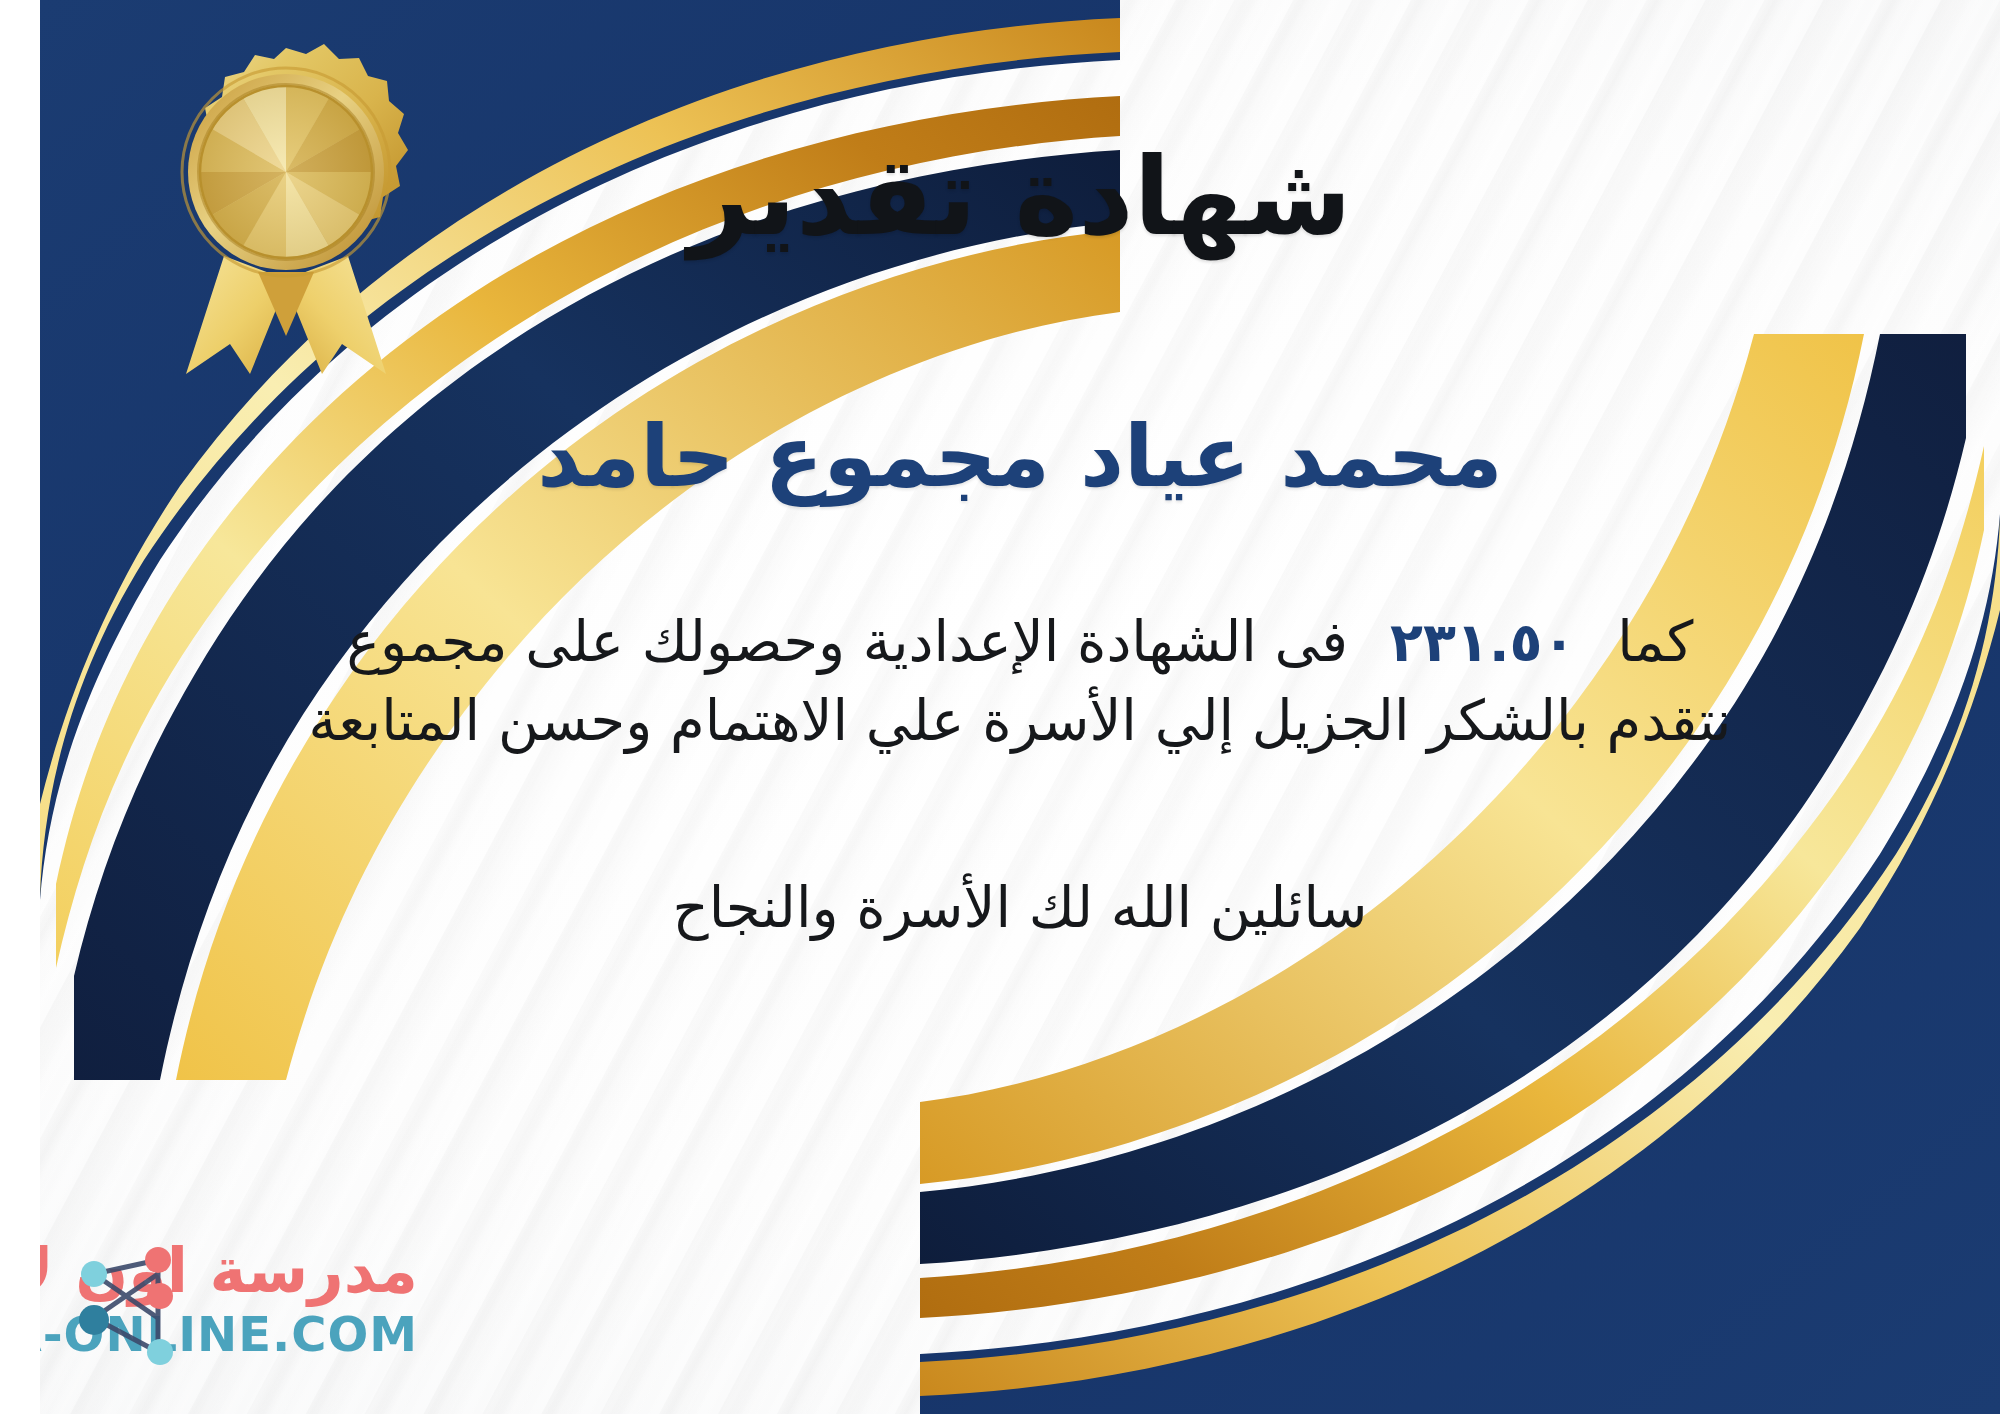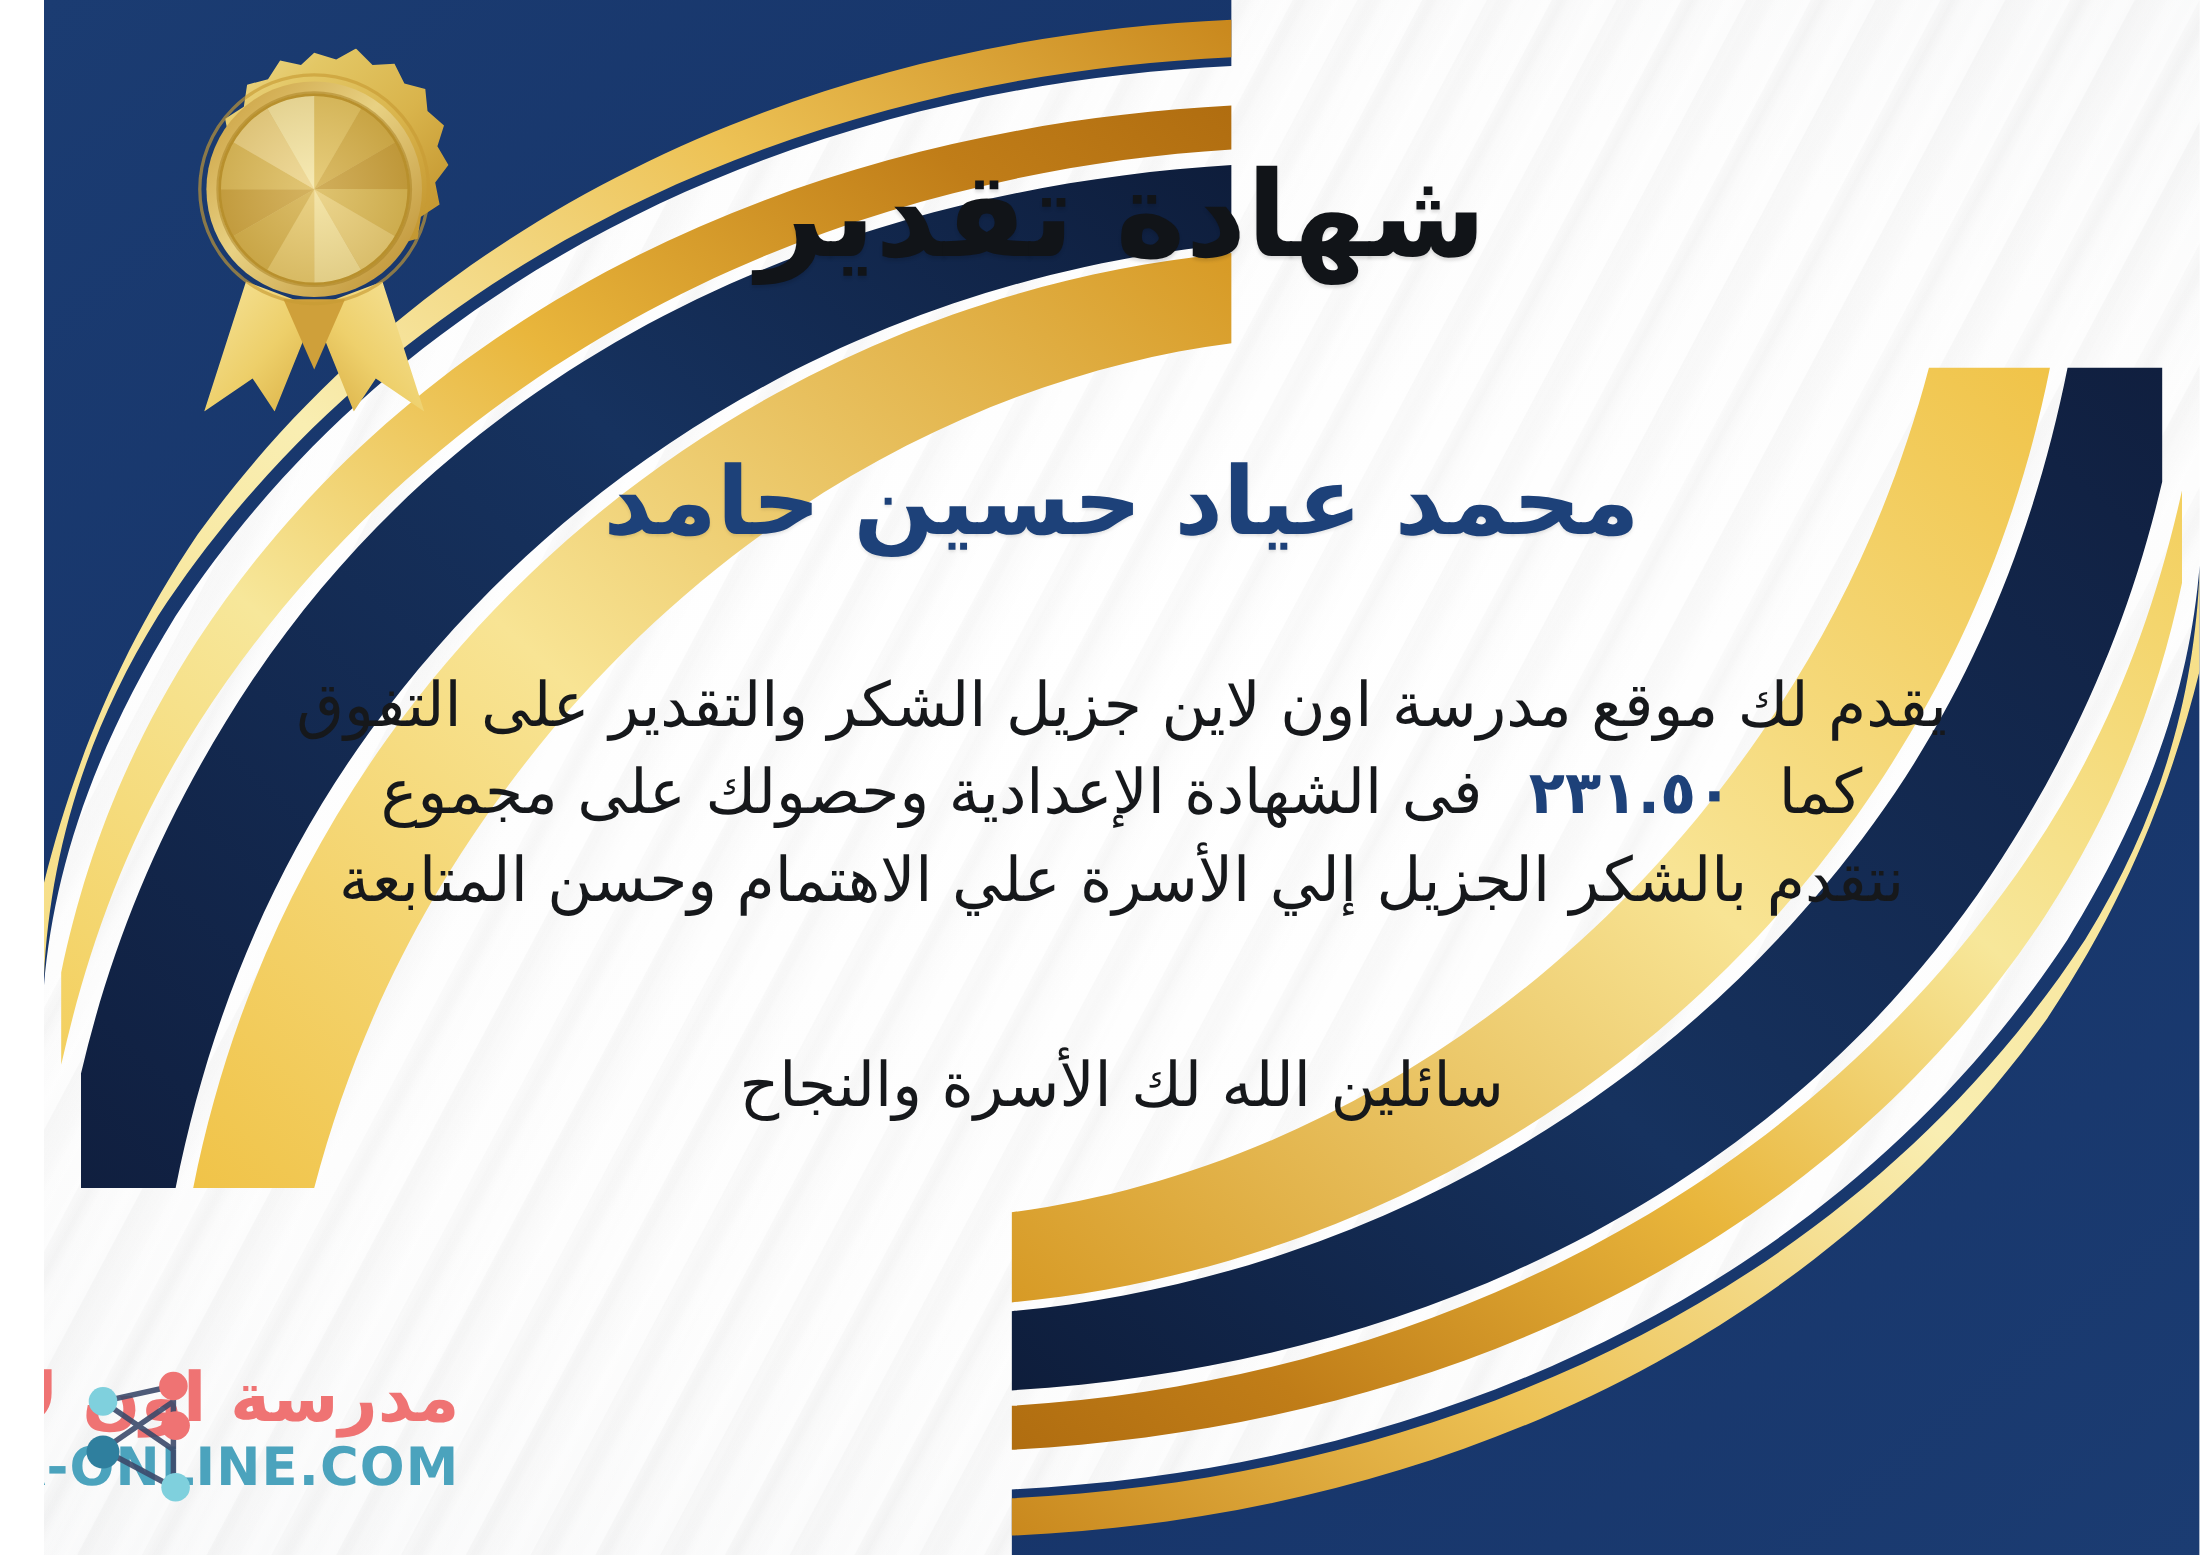--- a/index.html
+++ b/index.html
@@ -291,24 +291,23 @@
       </g>
       <circle r="86" fill="url(#coreShade)"></circle>
       <circle r="86" fill="none" stroke="#b8902d" stroke-width="2.5"></circle>
     </g>
   </svg>
 
   <div class="content">
 
     <div class="cert-title">شهادة تقدير</div>
 
-    <div class="recipient-name">محمد عياد حسين حامد</div>
+    <div class="recipient-name">محمد عياد مجموع حامد</div>
 
     <div class="body-block">
-      <span class="body-line">يقدم لك موقع مدرسة اون لاين جزيل الشكر  والتقدير على التفوق</span>
 
       <span class="body-line mid">
         <span>كما</span>
         <span class="score">٢٣١.٥٠</span>
         <span>فى الشهادة الإعدادية وحصولك على مجموع</span>
       </span>
 
       <span class="body-line">نتقدم  بالشكر الجزيل إلي الأسرة علي الاهتمام وحسن المتابعة</span>
     </div>
 

